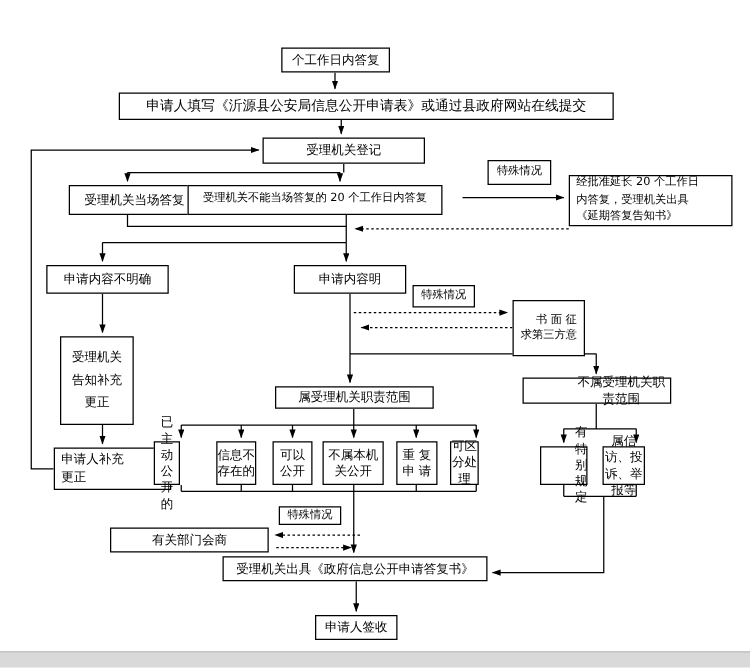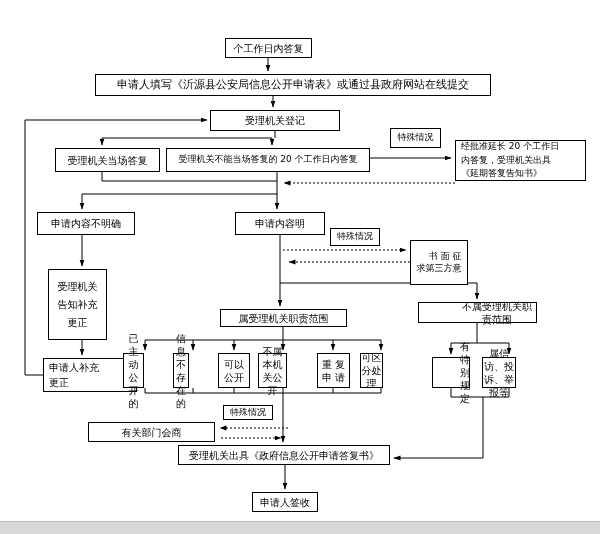--- a/index.html
+++ b/index.html
@@ -97,21 +97,21 @@
   </svg>
 
   <div class="box" style="left:225px;top:38px;width:87px;height:20px;">个工作日内答复</div>
 
   <div class="box" style="left:95px;top:74px;width:396px;height:22px;font-size:11px;">申请人填写《沂源县公安局信息公开申请表》或通过县政府网站在线提交</div>
 
   <div class="box" style="left:210px;top:110px;width:130px;height:21px;">受理机关登记</div>
 
   <div class="box" style="left:55px;top:148px;width:105px;height:24px;">受理机关当场答复</div>
 
-  <div class="box small" style="left:166px;top:148px;width:204px;height:24px;">受理机关不能当场答复的 20 个工作日内答复</div>
+  <div class="box small" style="left:150px;top:148px;width:204px;height:24px;">受理机关不能当场答复的 20 个工作日内答复</div>
 
   <div class="box small" style="left:390px;top:128px;width:51px;height:20px;">特殊情况</div>
 
   <div class="box small leftalign" style="left:455px;top:140px;width:131px;height:41px;line-height:1.55;">经批准延长 20 个工作日
 内答复，受理机关出具
 《延期答复告知书》</div>
 
   <div class="box" style="left:37px;top:212px;width:98px;height:23px;">申请内容不明确</div>
 
   <div class="box" style="left:235px;top:212px;width:90px;height:23px;">申请内容明</div>
@@ -128,27 +128,27 @@
   <div class="box leftalign" style="left:43px;top:358px;width:94px;height:34px;line-height:1.5;">申请人补充
 更正</div>
 
   <div class="box" style="left:220px;top:309px;width:127px;height:18px;">属受理机关职责范围</div>
 
   <div class="box" style="left:418px;top:302px;width:119px;height:21px;padding-left:39px;">不属受理机关职责范围</div>
 
   <div class="box" style="left:123px;top:353px;width:21px;height:35px;">已主动
 公开的</div>
 
-  <div class="box" style="left:173px;top:353px;width:16px;height:35px;">信息不
+  <div class="box" style="left:173px;top:353px;width:32px;height:35px;">信息不
 存在的</div>
 
   <div class="box" style="left:218px;top:353px;width:32px;height:35px;">可以
 公开</div>
 
-  <div class="box" style="left:258px;top:353px;width:29px;height:35px;text-align:center;">不属本机
+  <div class="box" style="left:258px;top:353px;width:49px;height:35px;text-align:center;">不属本机
 关公开</div>
 
   <div class="box" style="left:317px;top:353px;width:33px;height:35px;">重 复
 申 请</div>
 
   <div class="box" style="left:360px;top:353px;width:23px;height:35px;">可区分处
 理</div>
 
   <div class="box" style="left:432px;top:357px;width:38px;height:31px;padding-left:28px;">有 特 别
 规定</div>

